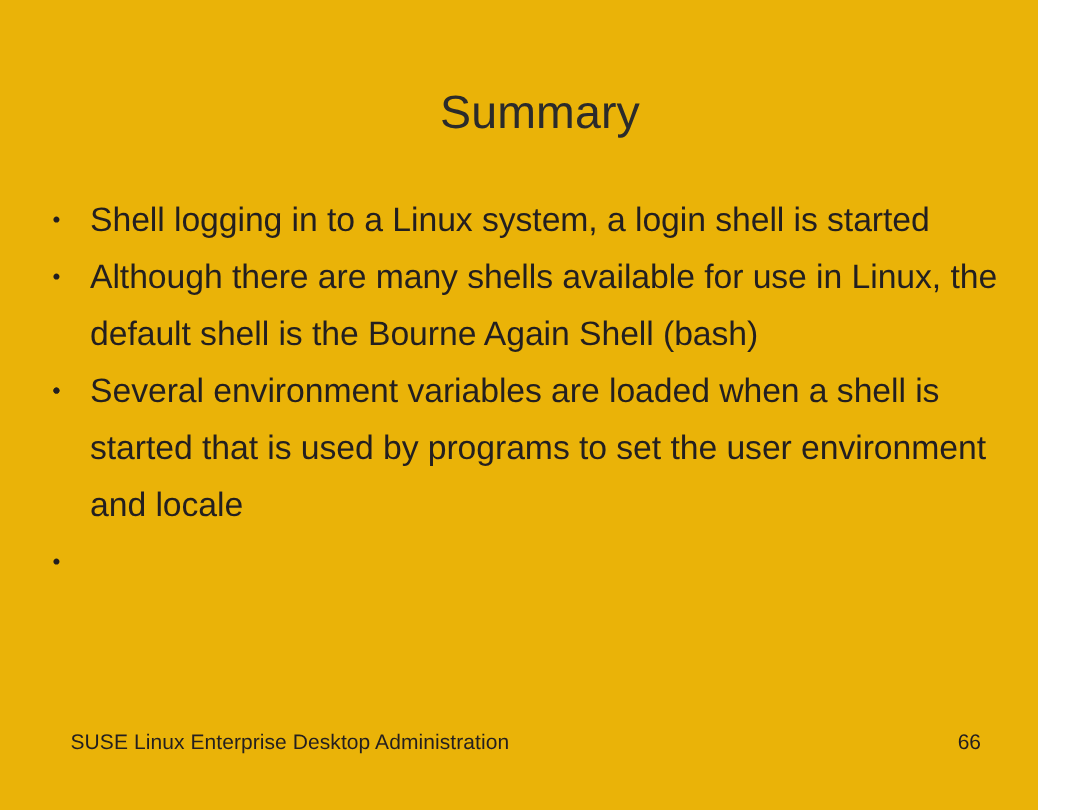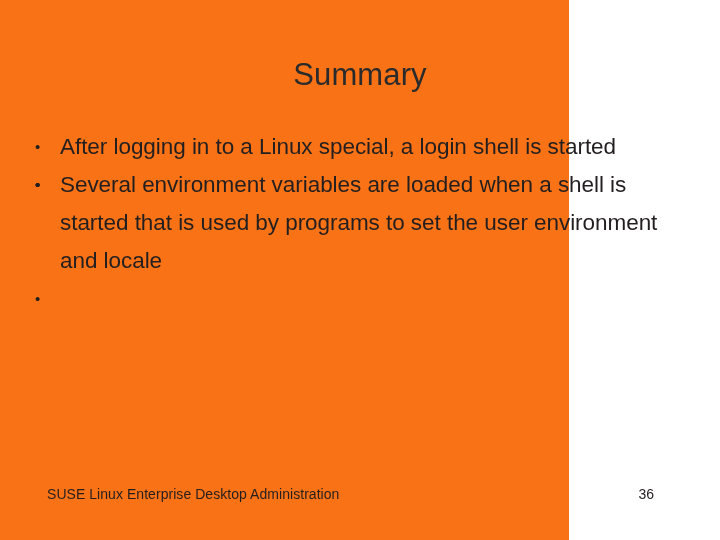--- a/index.html
+++ b/index.html
@@ -9,23 +9,23 @@
   body {
     width: 720px;
     height: 540px;
     background: #ffffff;
     font-family: "Liberation Sans", sans-serif;
     color: #231f20;
     overflow: hidden;
   }
   .slide {
     position: relative;
-    width: 569px;
+    width: 692px;
     height: 540px;
-    background: #f97316;
+    background: #eab308;
     box-sizing: border-box;
   }
   .slide-title {
     position: absolute;
     left: 0;
     top: 56px;
     width: 720px;
     text-align: center;
     font-size: 31px;
     line-height: 38px;
@@ -95,40 +95,41 @@
 <body>
 
 <div class="slide">
 
   <div class="slide-title">Summary</div>
 
   <ul class="body-list">
 
     <li class="bullet-item">
       <span class="bullet-marker">•</span>
-      <span class="bullet-text">After logging in to a Linux special, a login shell is started</span>
+      <span class="bullet-text">Shell logging in to a Linux system, a login shell is started</span>
     </li>
 
     <li class="bullet-item">
       <span class="bullet-marker">•</span>
+      <span class="bullet-text">Although there are many shells available for use in Linux, the default shell is the Bourne Again Shell (bash)</span>
     </li>
 
     <li class="bullet-item">
       <span class="bullet-marker">•</span>
     </li>
 
     <li class="bullet-item">
       <span class="bullet-marker">•</span>
       <span class="bullet-text">Several environment variables are loaded when a shell is started that is used by programs to set the user environment and locale</span>
     </li>
 
     <li class="bullet-item">
       <span class="bullet-marker">•</span>
     </li>
 
   </ul>
 
   <div class="footer">
     <span class="footer-title">SUSE Linux Enterprise Desktop Administration</span>
-    <span class="footer-pagenum">36</span>
+    <span class="footer-pagenum">66</span>
   </div>
 
 </div>
 
 </body></html>

